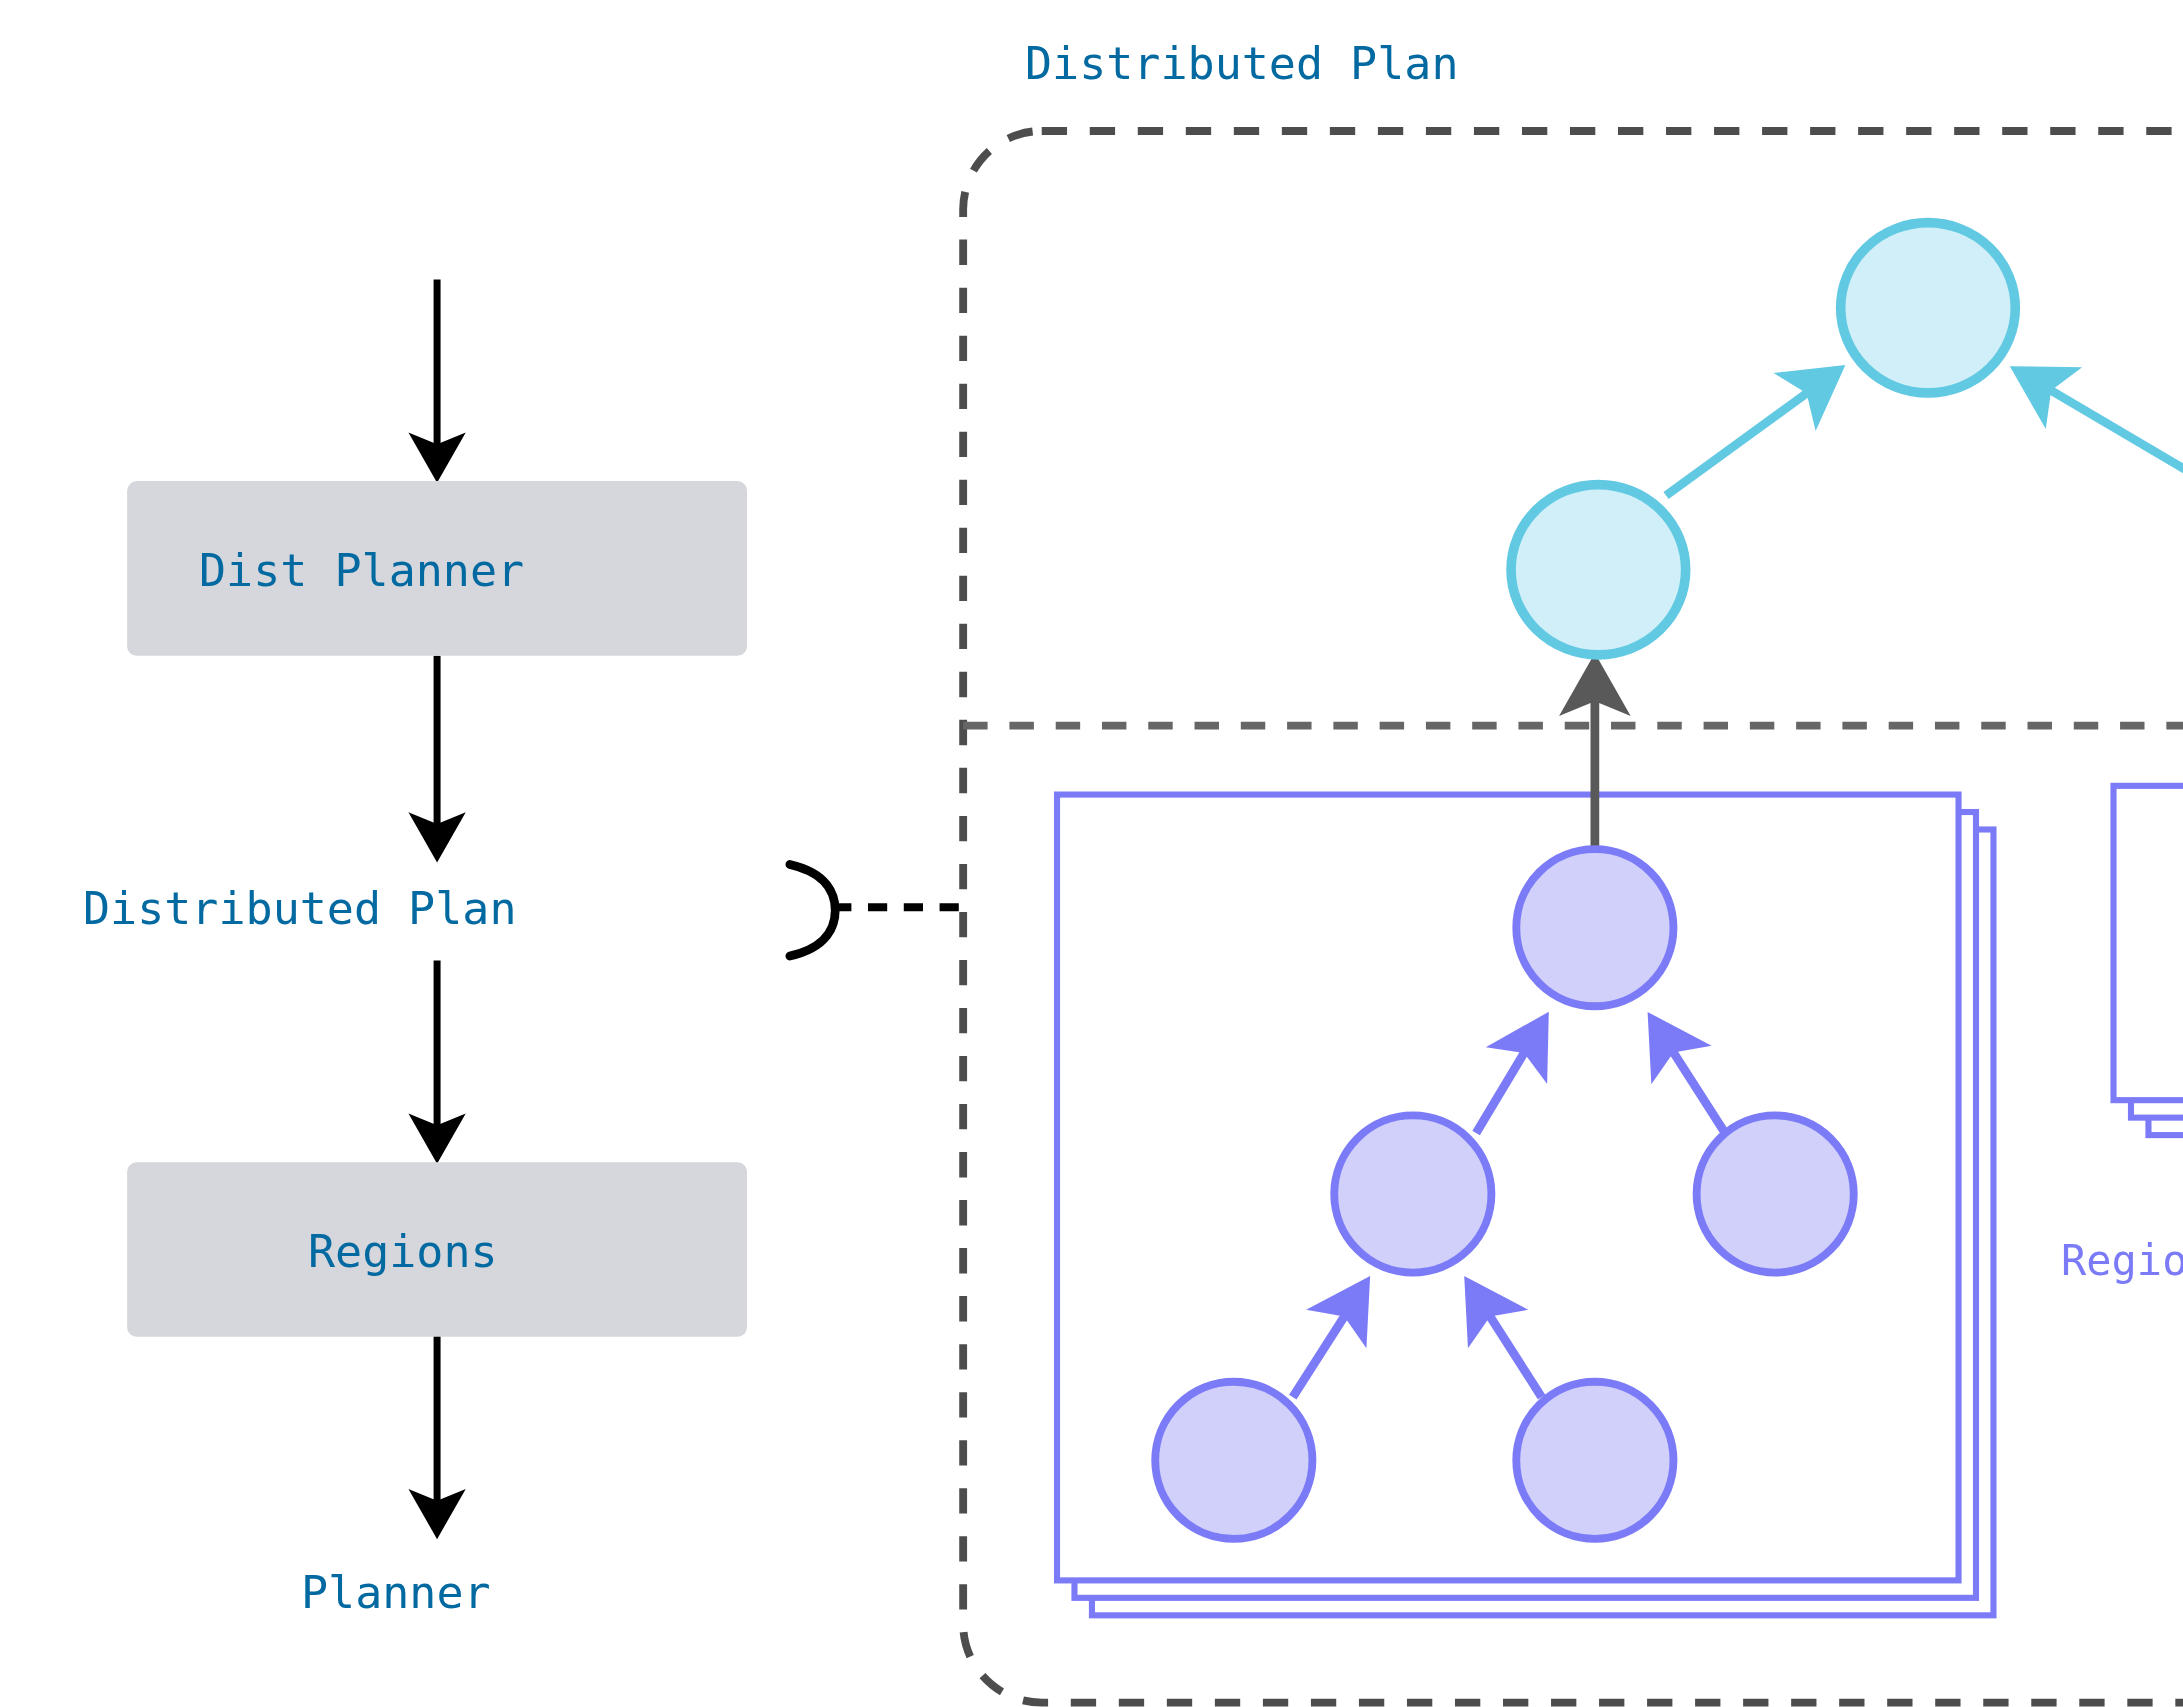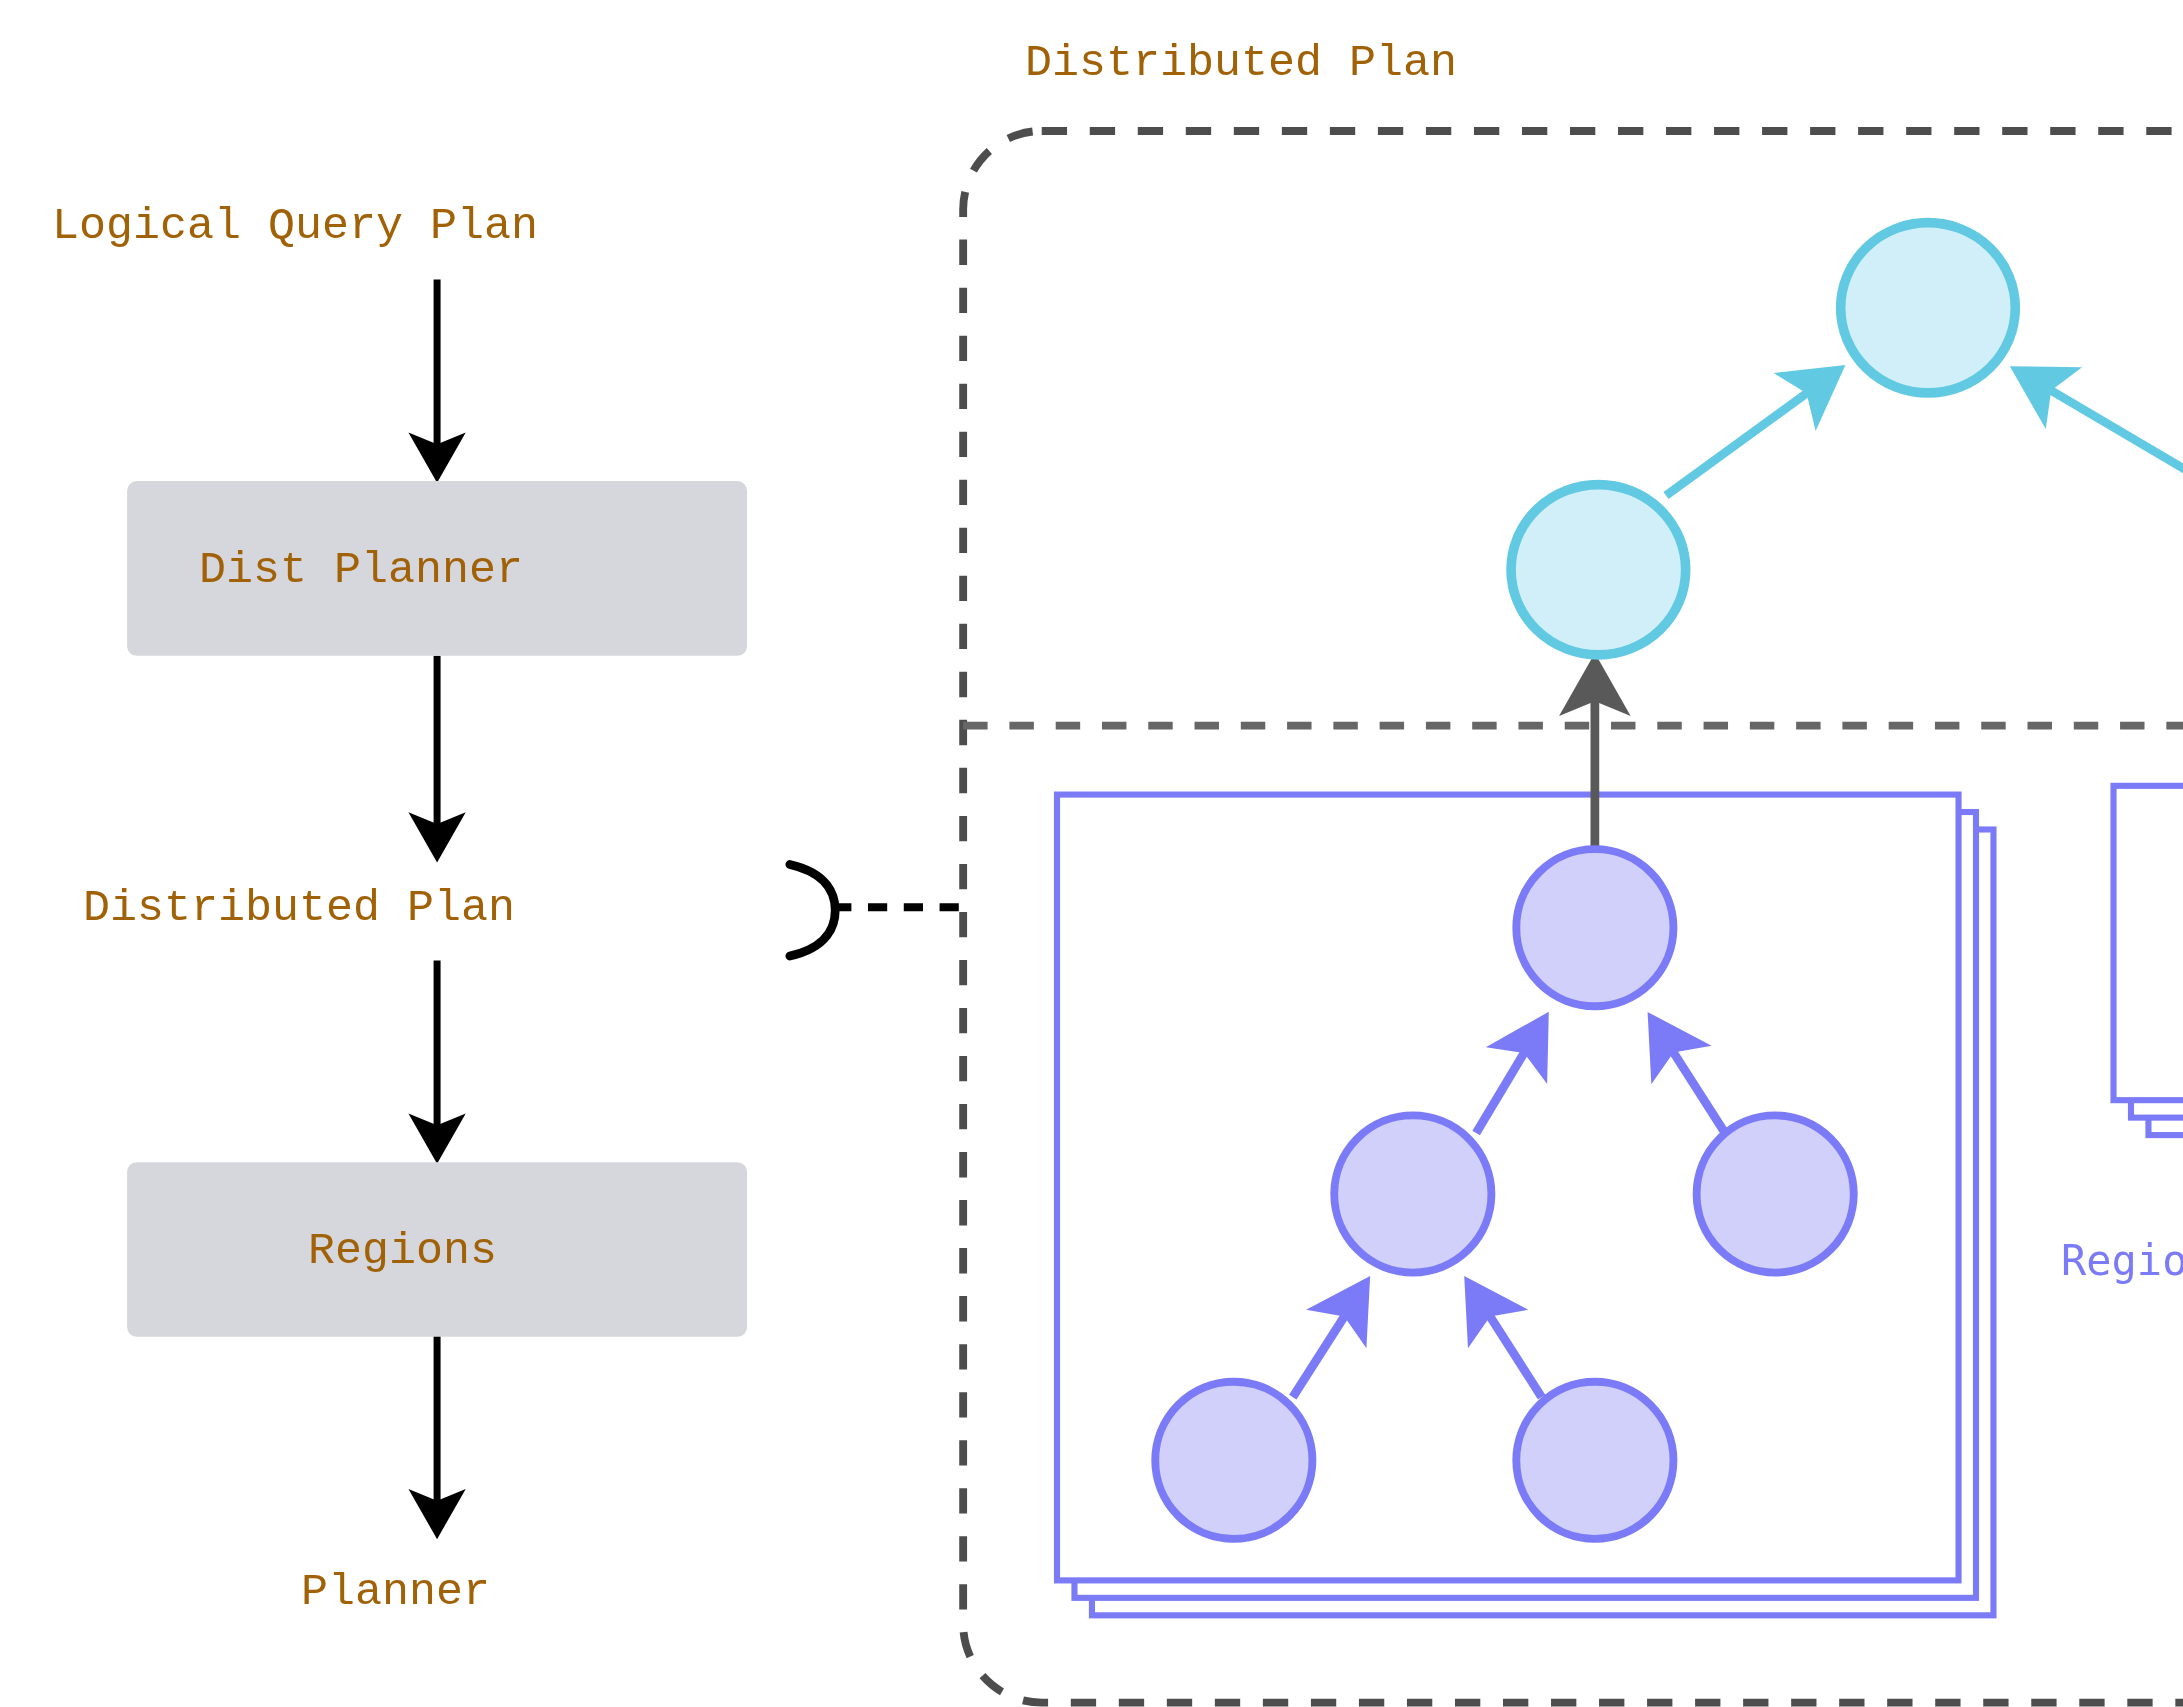--- a/index.html
+++ b/index.html
@@ -24,21 +24,21 @@
     width: 3188px;
     height: 1707px;
   }
   .lbl {
     position: absolute;
     font-family: "DejaVu Sans Mono", "Liberation Mono", monospace;
     white-space: pre;
     line-height: 1;
     color: #20052e;
   }
-  .lbl-dark  { color: #a16207; font-family: Liberation Mono, monospace; }
+  .lbl-dark  { color: #0369a1; }
   .lbl-purple{ color: #7b7bf7; }
   .lbl-plain { font-size: 45px; }
   .lbl-box   { font-size: 45px; margin-left: 48px; }
   .lbl-title { font-size: 45px; }
   .lbl-regions { font-size: 42px; }
 </style>
 </head>
 <body>
 
 <div id="stage">
@@ -114,21 +114,20 @@
     <g>
       <circle cx="3652" cy="2125" r="180" fill="#d0d0fb" stroke="#7b7bf7" stroke-width="18"></circle>
       <circle cx="3235" cy="2735" r="180" fill="#d0d0fb" stroke="#7b7bf7" stroke-width="18"></circle>
       <circle cx="4065" cy="2735" r="180" fill="#d0d0fb" stroke="#7b7bf7" stroke-width="18"></circle>
       <circle cx="2825" cy="3345" r="180" fill="#d0d0fb" stroke="#7b7bf7" stroke-width="18"></circle>
       <circle cx="3652" cy="3345" r="180" fill="#d0d0fb" stroke="#7b7bf7" stroke-width="18"></circle>
       <circle cx="5265" cy="2125" r="180" fill="#d0d0fb" stroke="#7b7bf7" stroke-width="18"></circle>
     </g>
   </svg>
 
-  <div class="lbl lbl-dark lbl-plain" style="left:52px; top:204px;">Logical Query Plan</div>
 
   <div class="lbl lbl-dark lbl-box" style="left:151px; top:548px;">Dist Planner</div>
 
   <div class="lbl lbl-dark lbl-plain" style="left:83px; top:886px;">Distributed Plan</div>
 
   <div class="lbl lbl-dark lbl-box" style="left:260px; top:1229px;">Regions</div>
 
   <div class="lbl lbl-dark lbl-plain" style="left:301px; top:1570px;">Planner</div>
 
   <div class="lbl lbl-dark lbl-title" style="left:1025px; top:41px;">Distributed Plan</div>

